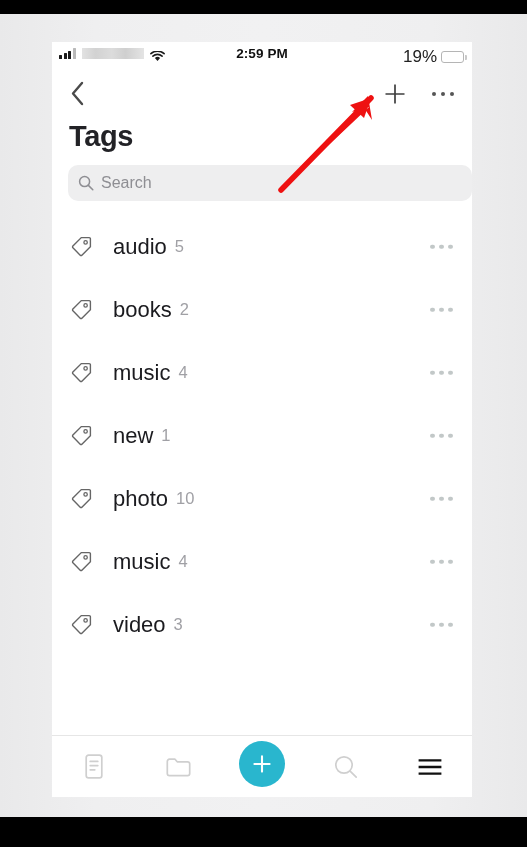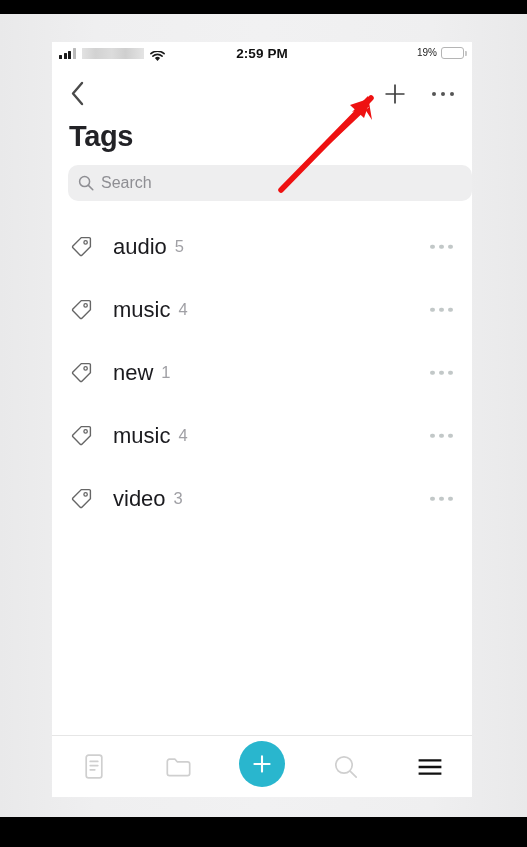--- a/index.html
+++ b/index.html
@@ -71,21 +71,21 @@
   .sb-time {
     position: absolute; left: 0; right: 0; top: 4px;
     text-align: center;
     font-size: 13.5px; font-weight: bold; color: #111;
     letter-spacing: .1px;
   }
   .sb-right {
     position: absolute; right: 8px; top: 5px;
     display: flex; align-items: center; gap: 4px;
   }
-  .batt-pct { font-size: 10px; color: #222; font-weight: normal; }
+  .batt-pct { font-size: 17px; color: #222; font-weight: normal; }
   .batt {
     width: 23px; height: 11.5px; border: 1.2px solid #b5b5b5;
     border-radius: 3px; position: relative; padding: 1px;
   }
   .batt-fill { height: 100%; width: 19%; background: #f5222d; border-radius: 1px; }
   .batt-tip {
     position: absolute; right: -3.5px; top: 3px;
     width: 2px; height: 5px; background: #c9c9c9; border-radius: 0 1px 1px 0;
   }
 
@@ -282,20 +282,35 @@
       </span>
       <span class="tag-name">audio</span>
       <span class="tag-count">5</span>
       <span class="row-more">
         <span></span>
           <span></span>
           <span></span>
       </span>
     </div>
 
+    <div class="tag-row">
+      <span class="tag-icon">
+        <svg width="21" height="21" viewBox="0 0 21 21">
+          <path d="M10.3 1.6 H18.2 a1.2 1.2 0 0 1 1.2 1.2 V10.7 L10.9 19.2 a1.2 1.2 0 0 1 -1.7 0 L1.9 11.8 a1.2 1.2 0 0 1 0 -1.7 Z" stroke="#666" stroke-width="1.4" fill="none"></path>
+          <circle cx="14.6" cy="6.4" r="1.7" stroke="#666" stroke-width="1.3" fill="none"></circle>
+        </svg>
+      </span>
+      <span class="tag-name">books</span>
+      <span class="tag-count">2</span>
+      <span class="row-more">
+        <span></span>
+          <span></span>
+          <span></span>
+      </span>
+    </div>
 
     <div class="tag-row">
       <span class="tag-icon">
         <svg width="21" height="21" viewBox="0 0 21 21">
           <path d="M10.3 1.6 H18.2 a1.2 1.2 0 0 1 1.2 1.2 V10.7 L10.9 19.2 a1.2 1.2 0 0 1 -1.7 0 L1.9 11.8 a1.2 1.2 0 0 1 0 -1.7 Z" stroke="#666" stroke-width="1.4" fill="none"></path>
           <circle cx="14.6" cy="6.4" r="1.7" stroke="#666" stroke-width="1.3" fill="none"></circle>
         </svg>
       </span>
       <span class="tag-name">music</span>
       <span class="tag-count">4</span>
@@ -315,20 +330,35 @@
       </span>
       <span class="tag-name">new</span>
       <span class="tag-count">1</span>
       <span class="row-more">
         <span></span>
           <span></span>
           <span></span>
       </span>
     </div>
 
+    <div class="tag-row">
+      <span class="tag-icon">
+        <svg width="21" height="21" viewBox="0 0 21 21">
+          <path d="M10.3 1.6 H18.2 a1.2 1.2 0 0 1 1.2 1.2 V10.7 L10.9 19.2 a1.2 1.2 0 0 1 -1.7 0 L1.9 11.8 a1.2 1.2 0 0 1 0 -1.7 Z" stroke="#666" stroke-width="1.4" fill="none"></path>
+          <circle cx="14.6" cy="6.4" r="1.7" stroke="#666" stroke-width="1.3" fill="none"></circle>
+        </svg>
+      </span>
+      <span class="tag-name">photo</span>
+      <span class="tag-count">10</span>
+      <span class="row-more">
+        <span></span>
+          <span></span>
+          <span></span>
+      </span>
+    </div>
 
 
     <div class="tag-row">
       <span class="tag-icon">
         <svg width="21" height="21" viewBox="0 0 21 21">
           <path d="M10.3 1.6 H18.2 a1.2 1.2 0 0 1 1.2 1.2 V10.7 L10.9 19.2 a1.2 1.2 0 0 1 -1.7 0 L1.9 11.8 a1.2 1.2 0 0 1 0 -1.7 Z" stroke="#666" stroke-width="1.4" fill="none"></path>
           <circle cx="14.6" cy="6.4" r="1.7" stroke="#666" stroke-width="1.3" fill="none"></circle>
         </svg>
       </span>
       <span class="tag-name">music</span>

